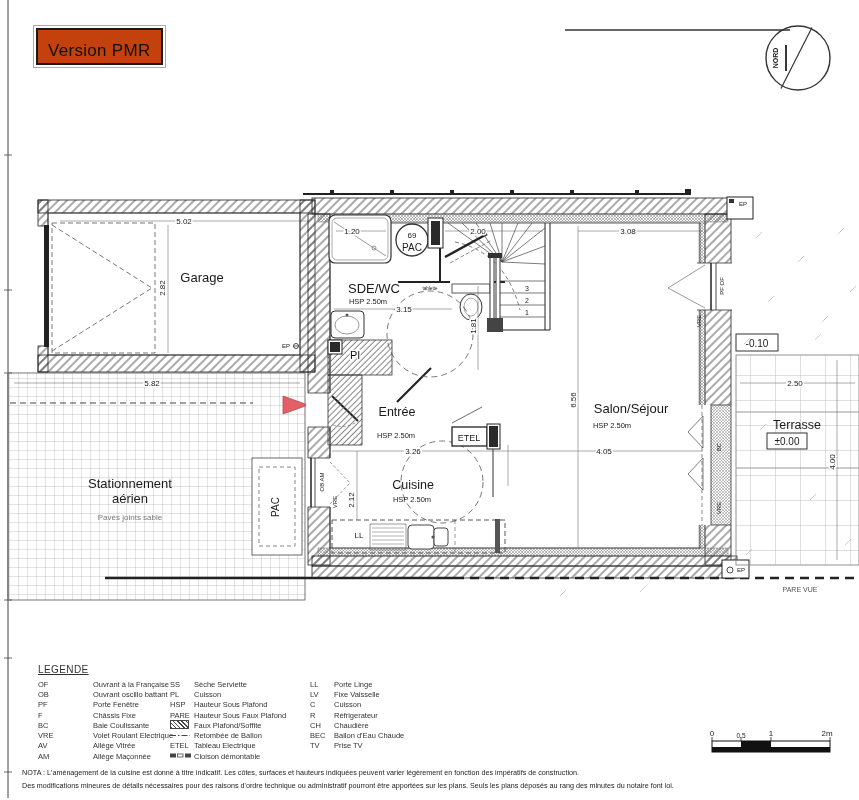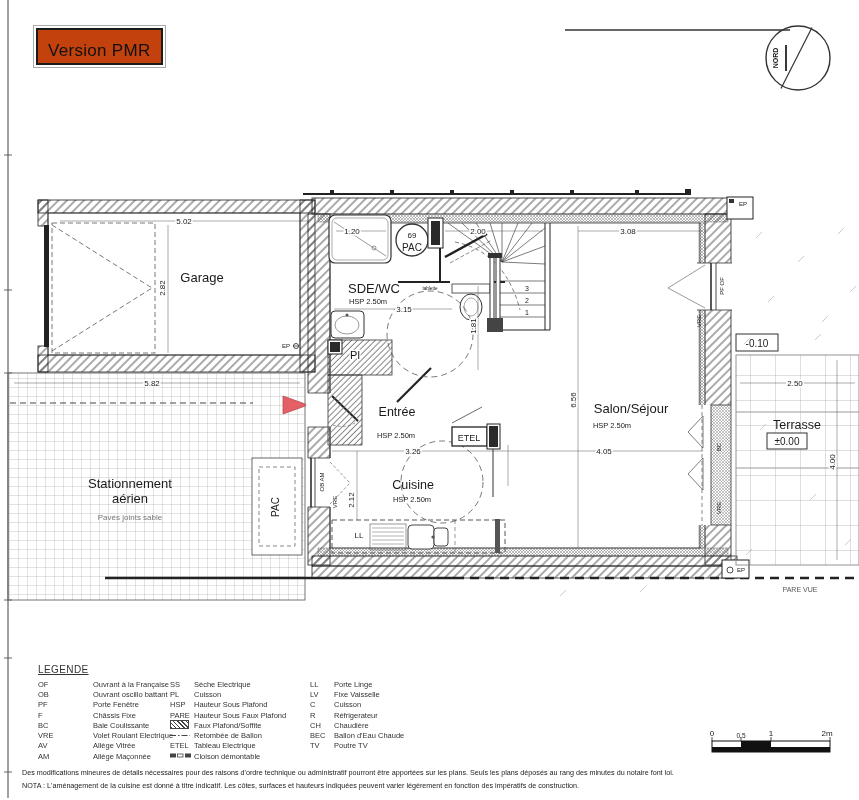--- a/index.html
+++ b/index.html
@@ -403,21 +403,21 @@
           <span>Allège Vitrée</span>
         </div>
     <div class="lrow">
           <span class="abbr">AM</span>
           <span>Allège Maçonnée</span>
         </div>
   </div>
   <div class="lcol c2">
     <div class="lrow">
           <span class="abbr">SS</span>
-          <span>Sèche Electrique</span>
+          <span>Sèche Serviette</span>
         </div>
     <div class="lrow">
           <span class="abbr">PL</span>
           <span>Cuisson</span>
         </div>
     <div class="lrow">
           <span class="abbr">HSP</span>
           <span>Hauteur Sous Plafond</span>
         </div>
     <div class="lrow">
@@ -467,23 +467,23 @@
     <div class="lrow">
           <span class="abbr">CH</span>
           <span>Chaudière</span>
         </div>
     <div class="lrow">
           <span class="abbr">BEC</span>
           <span>Ballon d'Eau Chaude</span>
         </div>
     <div class="lrow">
           <span class="abbr">TV</span>
-          <span>Poutre TV</span>
+          <span>Prise TV</span>
         </div>
   </div>
 </div>
 
 <div class="nota">
+  <div>NOTA : L'aménagement de la cuisine est donné à titre indicatif. Les côtes, surfaces et hauteurs indiquées peuvent varier légèrement en fonction des impératifs de construction.</div>
   <div>Des modifications mineures de détails nécessaires pour des raisons d'ordre technique ou administratif pourront être apportées sur les plans. Seuls les plans déposés au rang des minutes du notaire font loi.</div>
-  <div>NOTA : L'aménagement de la cuisine est donné à titre indicatif. Les côtes, surfaces et hauteurs indiquées peuvent varier légèrement en fonction des impératifs de construction.</div>
 </div>
 
 </div>
 
 </body></html>

